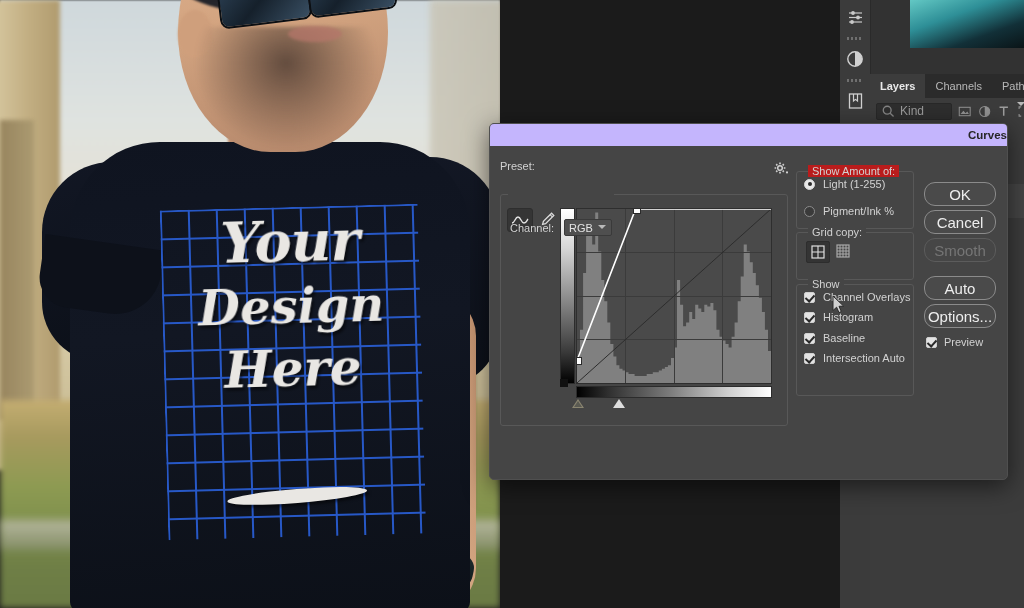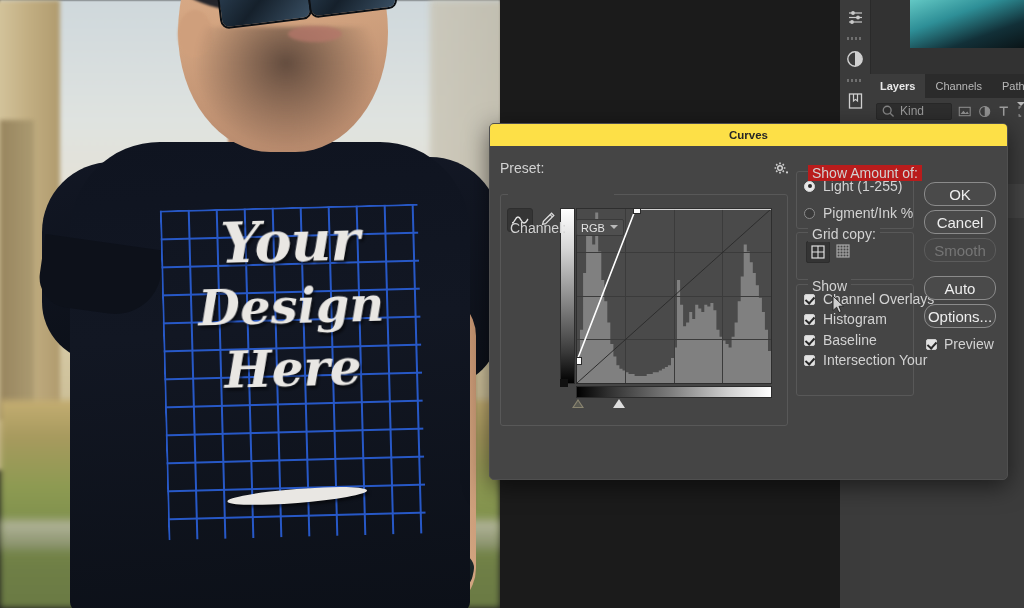--- a/index.html
+++ b/index.html
@@ -110,25 +110,25 @@
   .ficon{width:15px;height:15px;opacity:.72;}
   .panel-body{position:absolute;left:30px;top:124px;width:154px;height:484px;background:#3c3c3c;}
   .layer-strip{position:absolute;left:0;top:60px;width:154px;height:34px;
         background:#454545;display:flex;align-items:center;padding-left:6px;}
   .layer-strip span{font-size:11px;color:#cfcfcf;}
 
   
   #curves-dialog{position:absolute;left:489px;top:123px;width:517px;height:355px;
         background:#454545;border-radius:5px;box-shadow:0 6px 24px rgba(0,0,0,.55);
         border:1px solid #4f4f4f;overflow:hidden;}
-  .titlebar{height:22px;background:#fde047;display:flex;align-items:center;justify-content:center;}
+  .titlebar{height:22px;background:#c4b5fd;display:flex;align-items:center;justify-content:flex-end;}
   .titlebar span{font-size:11.5px;color:#262626;font-weight:bold;}
   .dlg-body{position:relative;height:333px;}
 
-  .lbl{font-size:14px;color:#d2d2d2;}
+  .lbl{font-size:11px;color:#d2d2d2;}
   .preset-row{position:absolute;left:10px;top:14px;width:280px;display:flex;align-items:center;gap:6px;}
   .select{height:17px;background:#4f4f4f;border:1px solid #3a3a3a;border-radius:2px;
         display:flex;align-items:center;padding:0 4px;box-sizing:border-box;position:relative;}
   .select span{font-size:11px;color:#e4e4e4;}
   .chev{position:absolute;right:5px;top:5px;width:0;height:0;
         border-left:4px solid transparent;border-right:4px solid transparent;border-top:4px solid #b9b9b9;}
   #preset-select{width:228px;}
   .gear{position:absolute;left:283px;top:14px;width:16px;height:16px;}
 
   .channel-row{position:absolute;left:20px;top:41px;display:flex;align-items:center;gap:10px;z-index:3;margin-top:32px;}
@@ -444,21 +444,21 @@
       <div class="cb-row" id="cb-histogram">
         <div class="chk on"></div>
         <div class="lbl">Histogram</div>
       </div>
       <div class="cb-row" id="cb-baseline">
         <div class="chk on"></div>
         <div class="lbl">Baseline</div>
       </div>
       <div class="cb-row" id="cb-intersection">
         <div class="chk on"></div>
-        <div class="lbl">Intersection Your</div>
+        <div class="lbl">Intersection Auto</div>
       </div>
 
       <div class="pill" id="btn-ok">
         <span>OK</span>
       </div>
       <div class="pill" id="btn-cancel">
         <span>Cancel</span>
       </div>
       <div class="pill disabled" id="btn-smooth">
         <span>Smooth</span>

